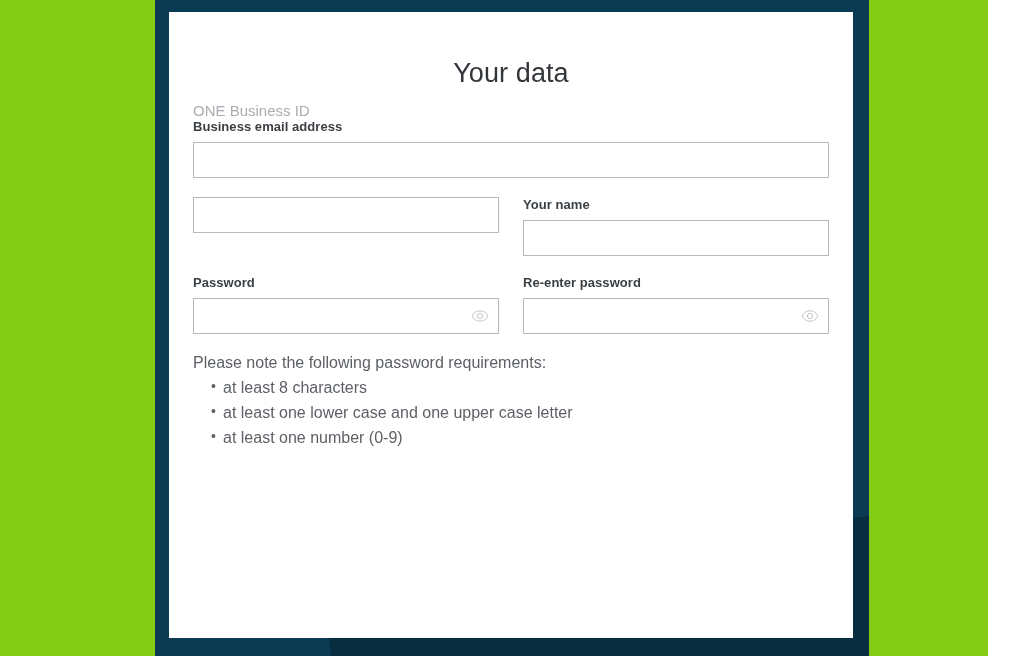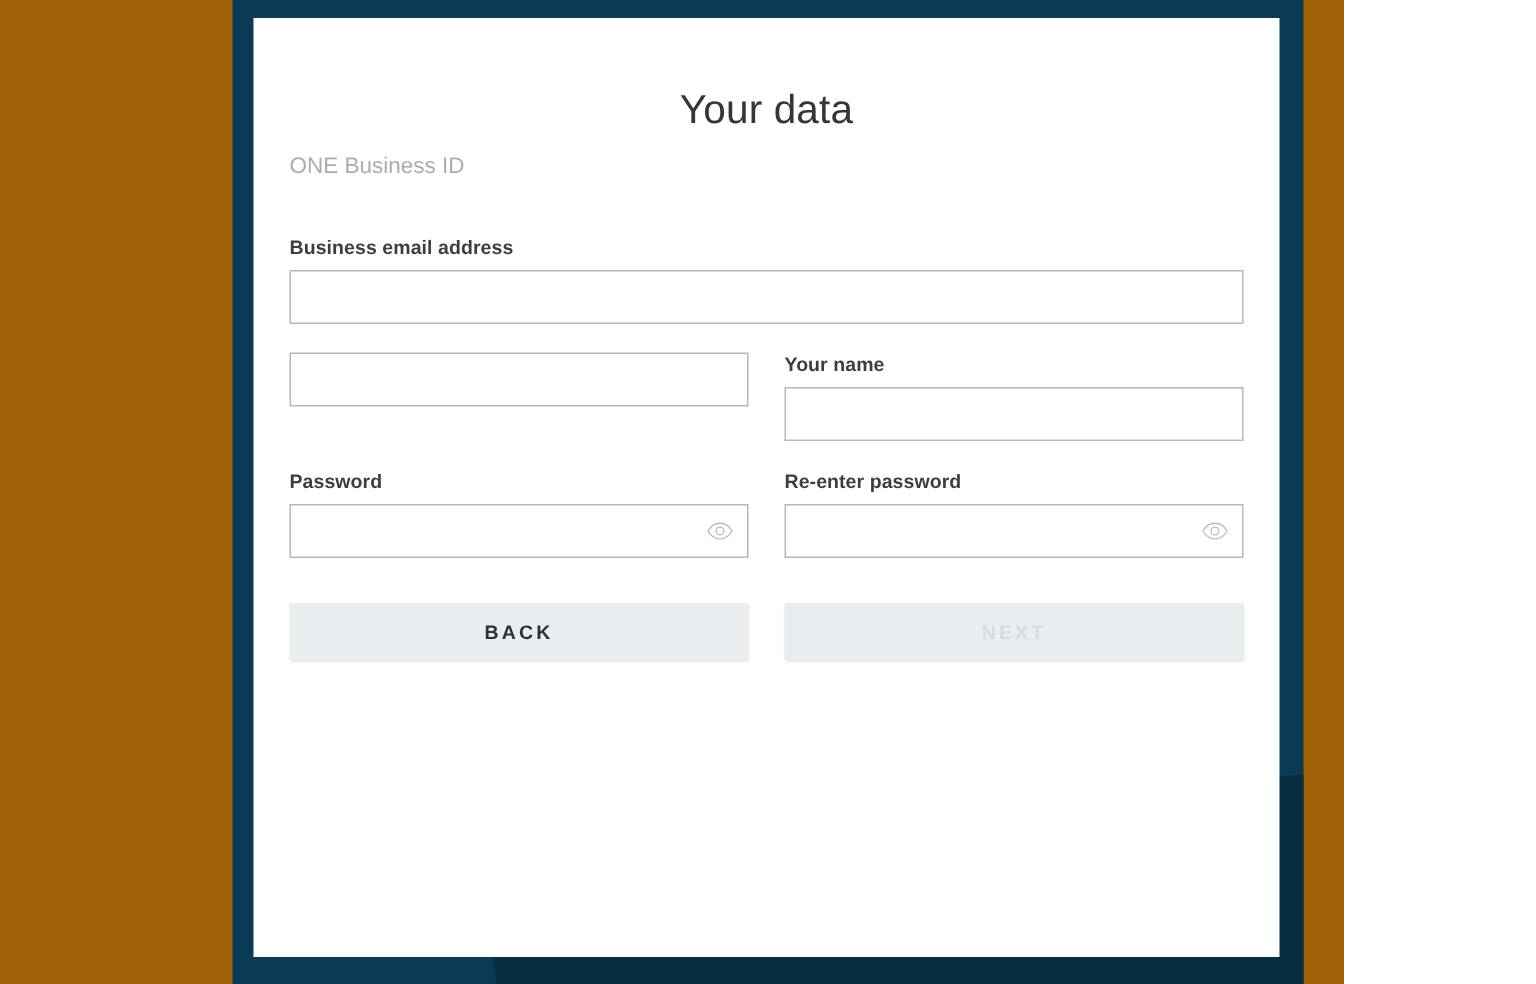--- a/index.html
+++ b/index.html
@@ -3,21 +3,21 @@
 <meta charset="utf-8">
 <style>
   * { box-sizing: border-box; margin: 0; padding: 0; }
   html, body {
     width: 1024px; height: 656px;
     background: #ffffff;
     font-family: "Liberation Sans", sans-serif;
     overflow: hidden;
   }
 
-  .page { position: relative; width: 896px; height: 656px; background: #a16207; }
+  .page { position: relative; width: 988px; height: 656px; background: #84cc16; }
 
   
   .frame {
     position: absolute;
     left: 155px; top: 0px;
     width: 714px; height: 656px;
     background: #0b3a53;
     overflow: hidden;
   }
   .frame-diagonal {
@@ -47,21 +47,21 @@
     color: #33373b;
     letter-spacing: 0.1px;
   }
   .subtitle {
     margin-top: 13px;
     font-size: 15px;
     font-weight: 400;
     color: #a9adb1;
   }
 
-  .form { margin-top: 38px; padding: 0 0px; }
+  .form { padding: 0 0px; }
 
   .field-label {
     font-size: 13px;
     font-weight: 700;
     color: #3a3f44;
     margin-bottom: 8px;
     letter-spacing: 0.05px;
   }
 
   .input {
@@ -190,22 +190,26 @@
                   <svg width="18" height="12" viewBox="0 0 18 12" fill="none">
                     <path d="M1 6C3 2.3 6 0.8 9 0.8C12 0.8 15 2.3 17 6C15 9.7 12 11.2 9 11.2C6 11.2 3 9.7 1 6Z" stroke="#b9bdc1" stroke-width="0.9" fill="none"></path>
                     <circle cx="9" cy="6" r="2.6" stroke="#b9bdc1" stroke-width="0.9" fill="none"></circle>
                   </svg>
                 </span>
               </button>
             </div>
           </div>
         </div>
 
-
-        <div class="actions">
-          <button class="btn btn-back">BACK</button>
-          <button class="btn btn-next" disabled="">NEXT</button>
-        </div>
+        <div class="reqs">
+          <div class="reqs-title">Please note the following password requirements:</div>
+          <ul>
+            <li>at least 8 characters</li>
+            <li>at least one lower case and one upper case letter</li>
+            <li>at least one number (0-9)</li>
+          </ul>
+        </div>
+
 
       </div>
     </div>
   </div>
 </div>
 
 </body></html>

